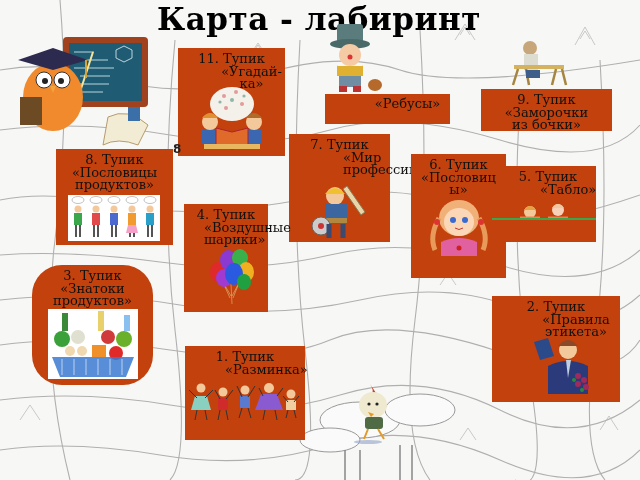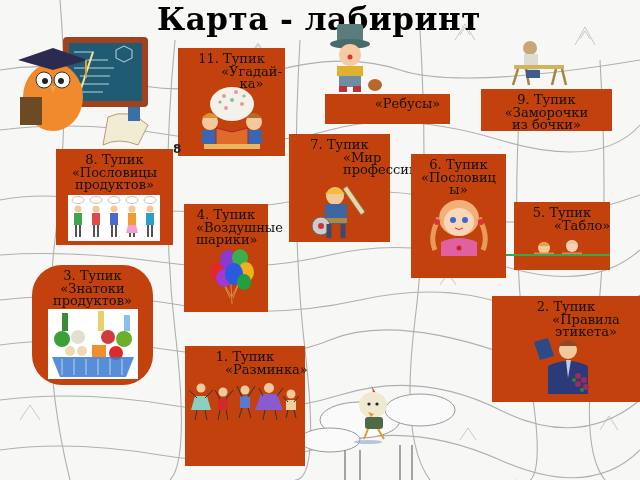--- a/index.html
+++ b/index.html
@@ -215,36 +215,36 @@
     <path d="M34 30 q4 3 8 0" stroke="#c33" fill="none"></path>
     <path d="M18 20 q-10 18 -4 32" stroke="#e89a5a" stroke-width="5" fill="none"></path>
     <path d="M58 20 q10 18 4 32" stroke="#e89a5a" stroke-width="5" fill="none"></path>
     <circle cx="16" cy="24" r="3" fill="#d33"></circle>
       <circle cx="60" cy="24" r="3" fill="#d33"></circle>
     <path d="M20 44 q18 -8 36 0 v14 h-36z" fill="#e060a0"></path>
     <circle cx="38" cy="50" r="2.5" fill="#c22"></circle>
   </svg>
 </div>
 
-<div class="card" style="left:514px;top:166px;width:96px;height:68px;margin-top:36px;">
+<div class="card" style="left:500px;top:166px;width:96px;height:76px;">
   <span class="num">5. Тупик</span>
   <span class="name">«Табло»</span>
   <svg class="pic" style="left:-8px;top:34px" width="104" height="22" viewBox="0 0 104 22">
     <circle cx="38" cy="12" r="6" fill="#f3c89a"></circle>
       <path d="M32 10 q6 -8 12 0" fill="#e8a040"></path>
     <circle cx="66" cy="10" r="6" fill="#f8d0b8"></circle>
       <path d="M60 8 q6 -8 12 0" fill="#f0c8a0"></path>
     <path d="M28 18 h20 M56 18 h20" stroke="#f08050" stroke-width="3"></path>
     <path d="M0 19 h104" stroke="#3aa84a" stroke-width="2"></path>
   </svg>
 </div>
 
 <div class="card" style="left:184px;top:204px;width:84px;height:108px;">
   <span class="num">4. Тупик</span>
-  <span class="name" style="padding:0 12px;">«Воздушные шарики»</span>
+  <span class="name" style="padding:0 20px;">«Воздушные шарики»</span>
   <svg class="pic" style="left:22px;top:44px" width="50" height="56" viewBox="0 0 50 56">
     <g stroke="#e0c080" stroke-width="0.6">
         <path d="M25 36 L26 56 M15 30 L24 50 M35 30 L27 50 M10 22 L25 48 M40 22 L26 48"></path>
       </g>
     <ellipse cx="12" cy="24" rx="8" ry="10" fill="#e02a2a"></ellipse>
     <ellipse cx="22" cy="12" rx="8" ry="10" fill="#8a3ad0"></ellipse>
     <ellipse cx="34" cy="10" rx="8" ry="9" fill="#3ab04a"></ellipse>
     <ellipse cx="40" cy="24" rx="8" ry="10" fill="#f0b020"></ellipse>
     <ellipse cx="18" cy="30" rx="8" ry="9" fill="#a03ad0"></ellipse>
     <ellipse cx="28" cy="26" rx="9" ry="11" fill="#2a5ae0"></ellipse>
@@ -267,21 +267,21 @@
     <circle cx="34" cy="42" r="5" fill="#f0d8b0"></circle>
     <rect x="44" y="36" width="14" height="12" fill="#f0902a"></rect>
     <circle cx="68" cy="44" r="7" fill="#e02a2a"></circle>
     <path d="M4 48 l82 0 l-8 20 h-66z" fill="#3a7ad0" opacity="0.85"></path>
     <g stroke="#fff" stroke-width="0.6">
         <path d="M14 50 v16 M26 50 v16 M38 50 v16 M50 50 v16 M62 50 v16 M74 50 v16"></path>
       </g>
   </svg>
 </div>
 
-<div class="card" style="left:492px;top:296px;width:148px;height:106px;">
+<div class="card" style="left:492px;top:296px;width:128px;height:106px;">
   <span class="num">2. Тупик</span>
   <span class="name">«Правила этикета»</span>
   <svg class="pic" style="left:40px;top:40px" width="62" height="58" viewBox="0 0 62 58">
     <path d="M2 6 l14 -4 l6 18 l-14 4z" fill="#2a4a8a"></path>
     <circle cx="36" cy="14" r="9" fill="#f3c89a"></circle>
     <path d="M26 10 q10 -12 20 0" fill="#8a4a2a"></path>
     <path d="M16 30 q20 -10 40 0 v28 h-40z" fill="#2a3a7a"></path>
     <path d="M34 24 l2 18 l3 -18z" fill="#c0d0e0"></path>
     <g fill="#a02a5a">
         <circle cx="46" cy="40" r="3"></circle>
@@ -289,21 +289,21 @@
         <circle cx="46" cy="48" r="3"></circle>
         <circle cx="54" cy="51" r="3"></circle>
       </g>
     <g fill="#2a8a3a">
         <circle cx="42" cy="44" r="2"></circle>
         <circle cx="50" cy="54" r="2"></circle>
       </g>
   </svg>
 </div>
 
-<div class="card" style="left:185px;top:346px;width:120px;height:120px;">
+<div class="card" style="left:185px;top:346px;width:120px;height:94px;">
   <span class="num">1. Тупик</span>
   <span class="name">«Разминка»</span>
   <svg class="pic" style="left:4px;top:36px" width="112" height="40" viewBox="0 0 112 40">
     <g fill="#f3c89a">
         <circle cx="12" cy="6" r="4.5"></circle>
         <circle cx="34" cy="10" r="4.5"></circle>
         <circle cx="56" cy="8" r="4.5"></circle>
         <circle cx="80" cy="6" r="5"></circle>
         <circle cx="102" cy="12" r="4.5"></circle>
       </g>

